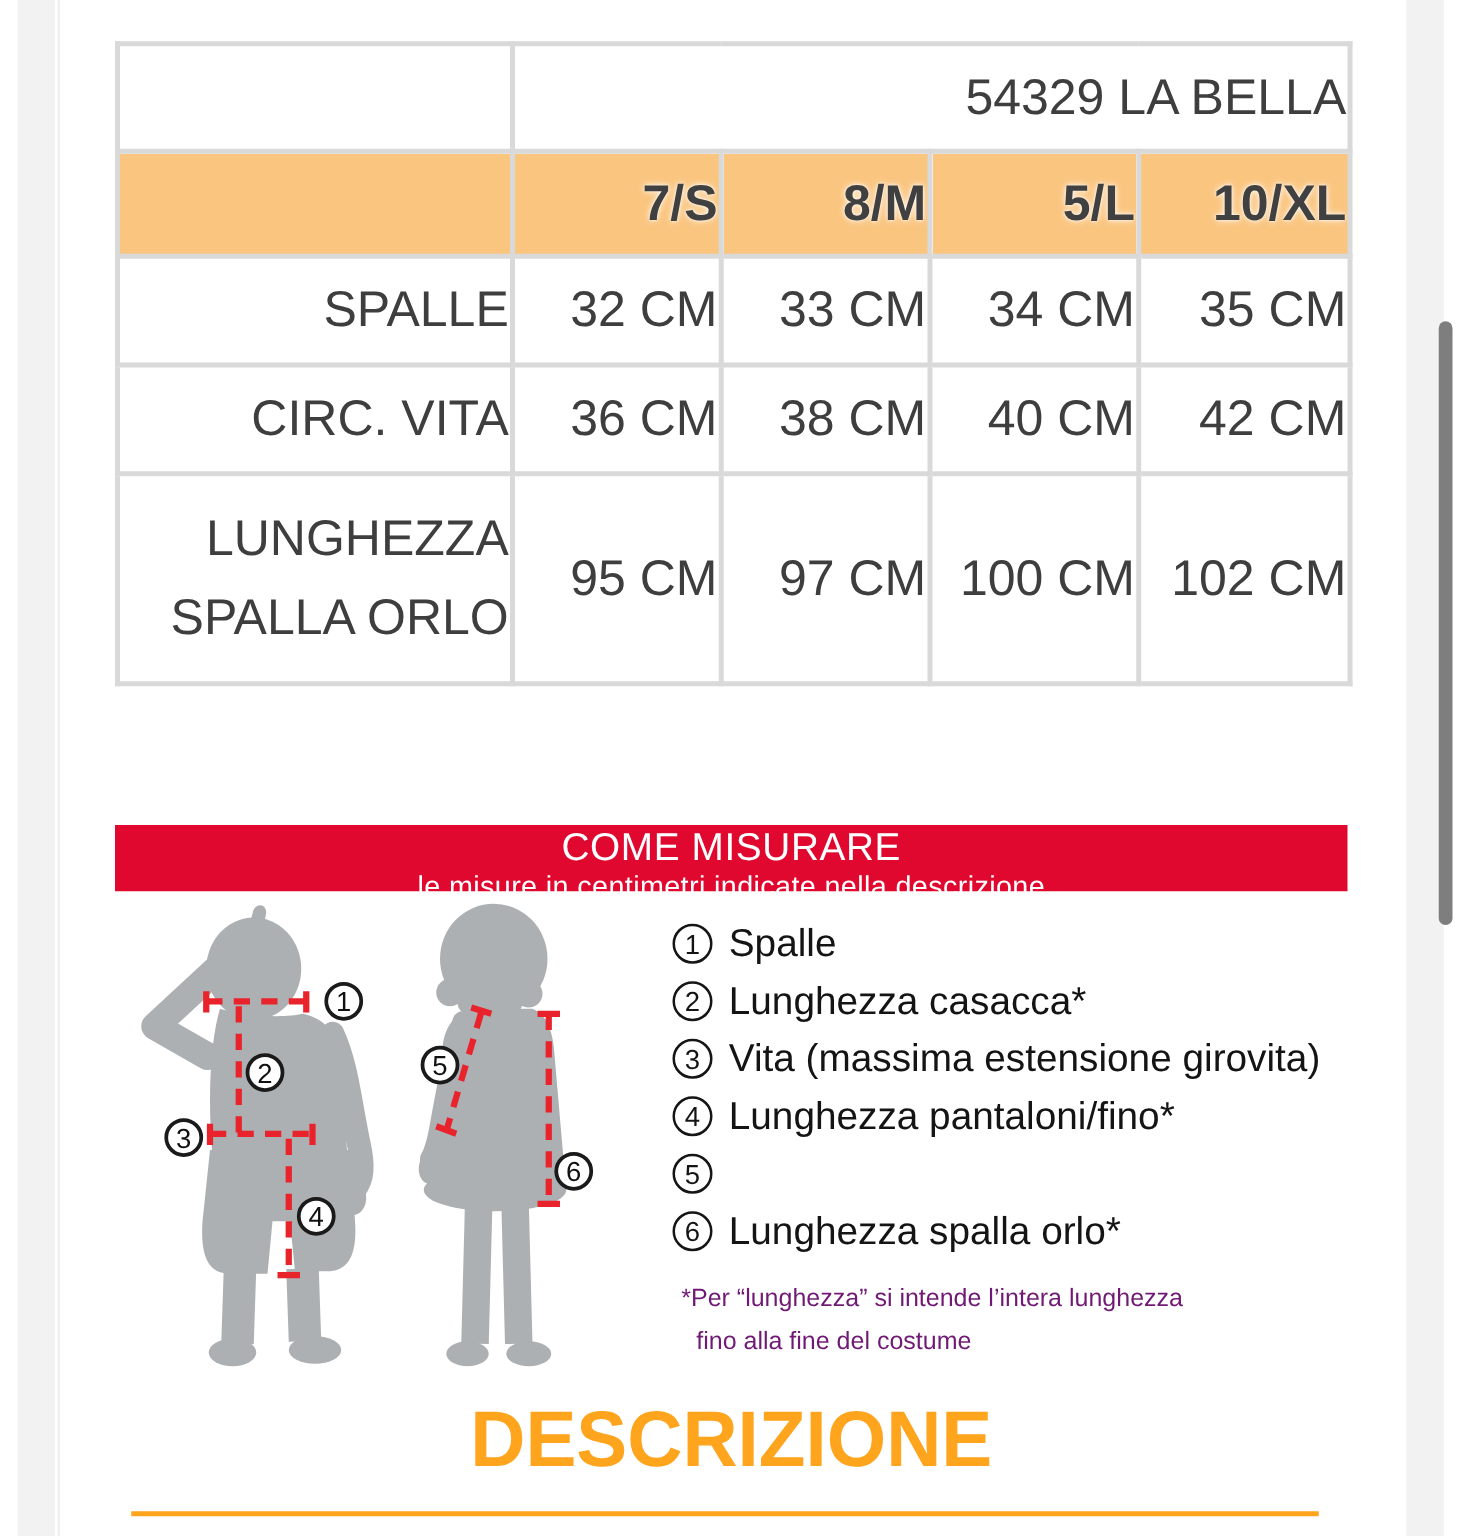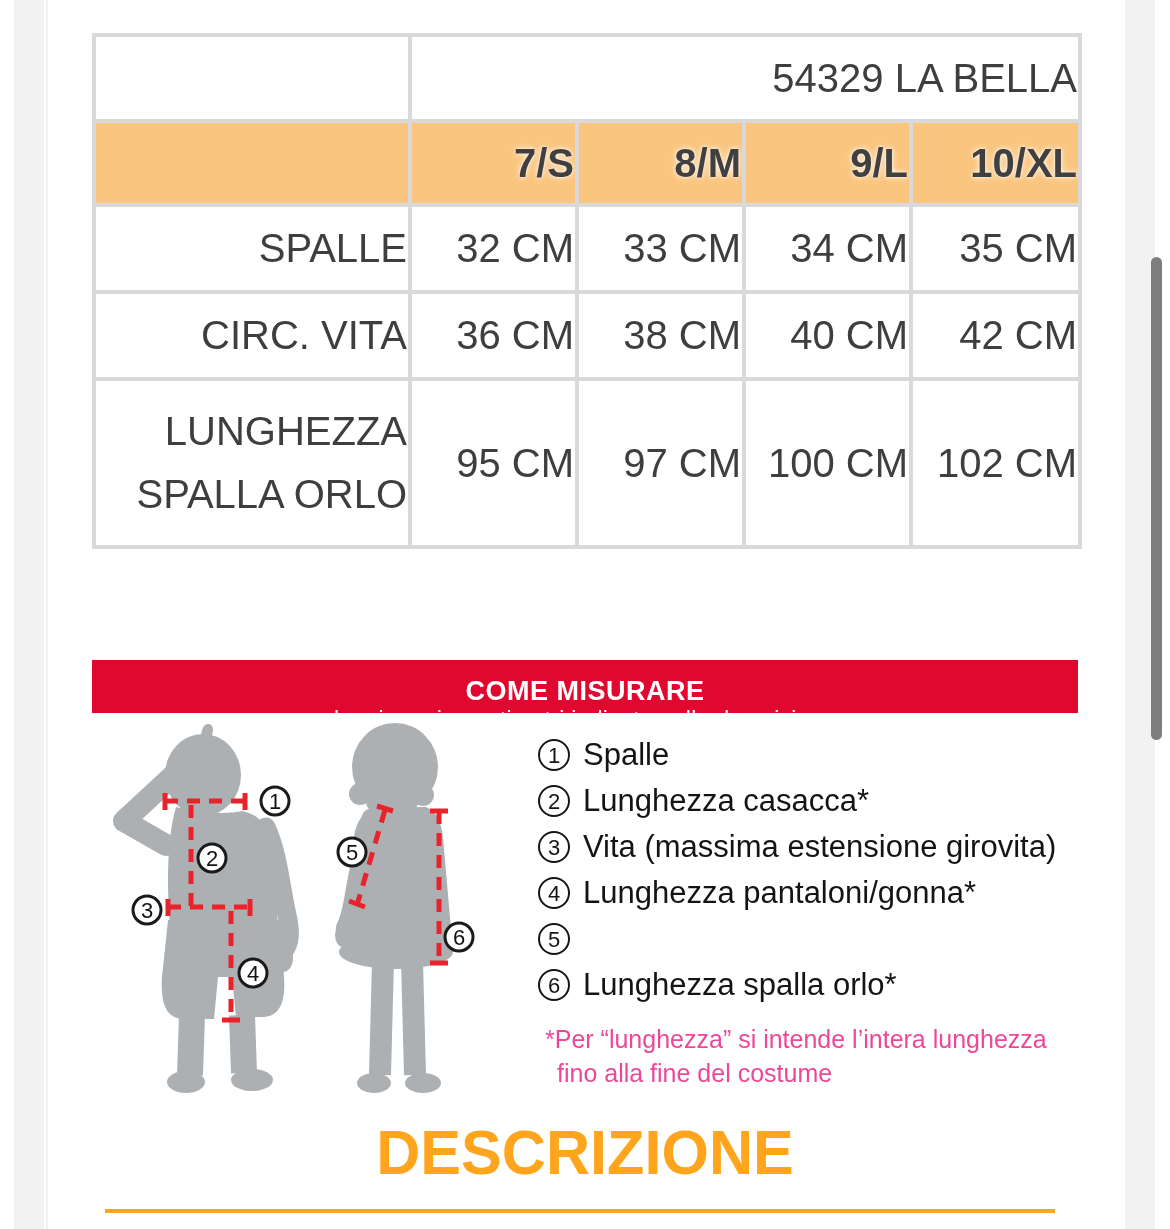--- a/index.html
+++ b/index.html
@@ -21,34 +21,34 @@
   }
   td.cell-title{height:80px;color:#f6b369;font-size:41px}
   tr.row-sizes td{height:78px;background:#fac57f;color:#404040;font-weight:bold;
     text-shadow:0 0 6px rgba(255,255,255,.95),0 0 2px rgba(255,255,255,.9)}
   tr.row-data td{height:81px}
   tr.row-data-tall td{height:162px}
   .label-line2{margin-top:18px}
 
   
   .banner{position:absolute;left:92px;top:660px;width:986px;height:53px;background:#e0082f;color:#fff;text-align:center}
-  .banner-title{font-size:27px;font-weight:bold;letter-spacing:.5px;padding-top:16px}
+  .banner-title{font-size:31px;font-weight:normal;letter-spacing:.5px;padding-top:0}
   .banner-sub{font-size:23px;margin-top:0px;letter-spacing:.3px}
 
   
   svg.diagram{position:absolute;left:90px;top:715px;width:440px;height:400px}
 
   
   .legend{position:absolute;left:538px;top:738px}
   .legend-item{display:flex;align-items:center;height:34px;margin-bottom:12px;font-size:31px;color:#141414;white-space:nowrap}
   .legend-num{box-sizing:border-box;width:32px;height:32px;border:2.5px solid #151515;border-radius:50%;
     display:flex;align-items:center;justify-content:center;font-size:22px;margin-right:13px;flex:0 0 auto;padding-top:1px}
 
   
-  .footnote{position:absolute;left:545px;top:1022px;font-size:25px;color:#ec4899;line-height:34px}
+  .footnote{position:absolute;left:545px;top:1022px;font-size:20px;color:#701a75;line-height:34px}
   .footnote-line2{padding-left:12px}
 
   
   .descr-heading{position:absolute;left:92px;top:1116px;width:986px;text-align:center;
     font-size:63px;font-weight:bold;color:#ffa41d;letter-spacing:0px;transform:scaleX(.97)}
   .descr-rule{position:absolute;left:105px;top:1209px;width:950px;height:4px;background:#ffa41d}
 </style>
 </head>
 <body>
 
@@ -67,21 +67,21 @@
   </colgroup>
   <tbody>
       <tr class="row-title">
     <td></td>
     <td class="cell-title" colspan="4">54329 LA BELLA</td>
   </tr>
   <tr class="row-sizes">
     <td></td>
     <td>7/S</td>
     <td>8/M</td>
-    <td>9/L</td>
+    <td>5/L</td>
     <td>10/XL</td>
   </tr>
   <tr class="row-data">
     <td>SPALLE</td>
     <td>32 CM</td>
     <td>33 CM</td>
     <td>34 CM</td>
     <td>35 CM</td>
   </tr>
   <tr class="row-data">
@@ -185,21 +185,21 @@
   <div class="legend-item">
     <span class="legend-num">2</span>
     <span>Lunghezza casacca*</span>
   </div>
   <div class="legend-item">
     <span class="legend-num">3</span>
     <span>Vita (massima estensione girovita)</span>
   </div>
   <div class="legend-item">
     <span class="legend-num">4</span>
-    <span>Lunghezza pantaloni/gonna*</span>
+    <span>Lunghezza pantaloni/fino*</span>
   </div>
   <div class="legend-item">
     <span class="legend-num">5</span>
   </div>
   <div class="legend-item">
     <span class="legend-num">6</span>
     <span>Lunghezza spalla orlo*</span>
   </div>
 </div>
 

